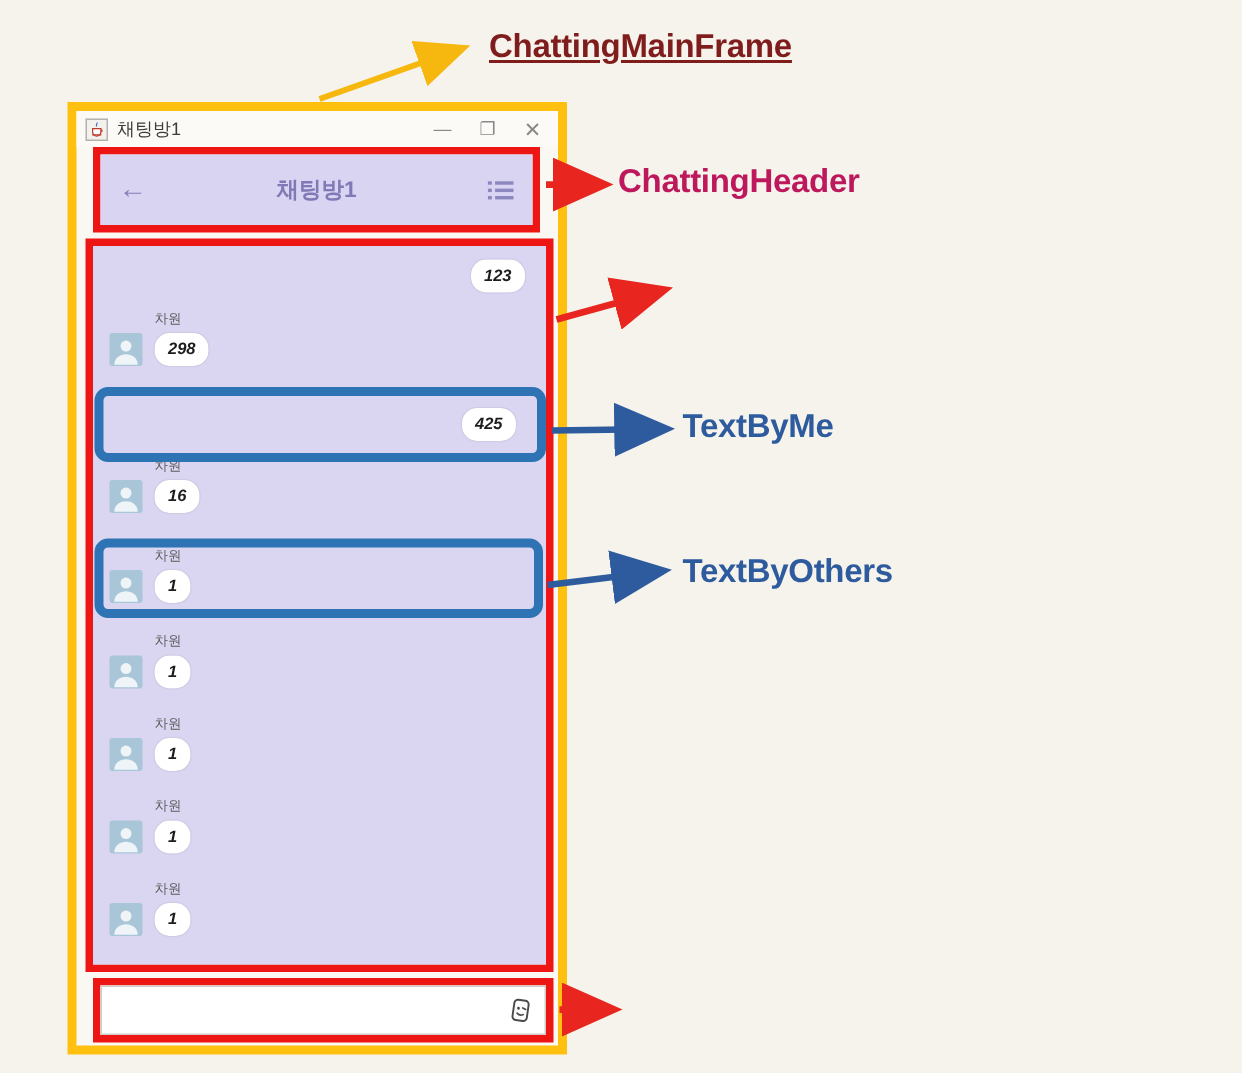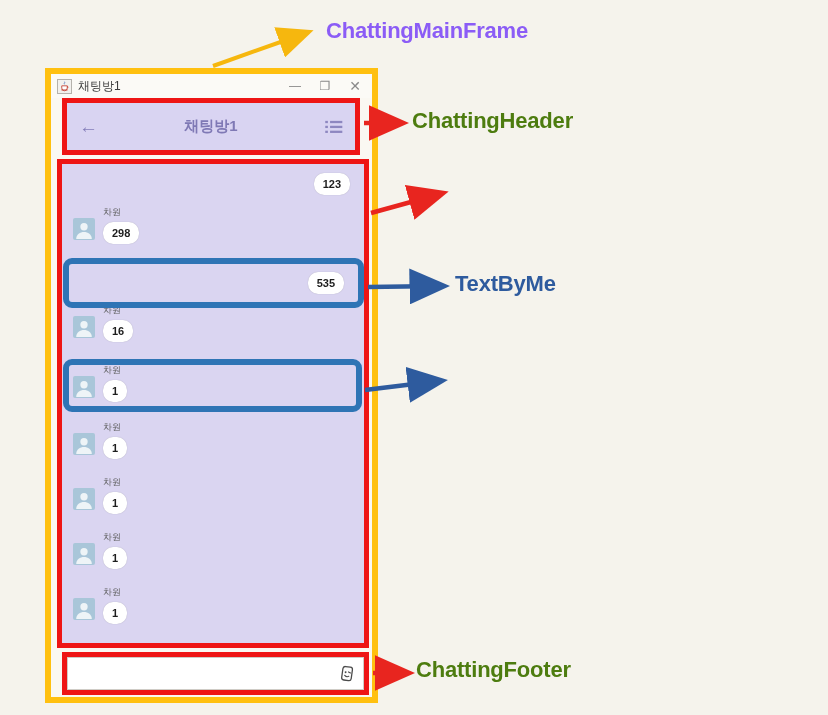--- a/index.html
+++ b/index.html
@@ -10,22 +10,22 @@
     overflow:hidden;
   }
   .stage{position:relative;width:828px;height:715px;}
 
   
   .callout{
     position:absolute;
     font-size:22px;font-weight:600;letter-spacing:-0.2px;
     white-space:nowrap;
   }
-  .callout.gold{color:#8b5cf6;}
-  .callout.red{color:#4d7c0f;}
+  .callout.gold{color:#7f1d1d;text-decoration:underline;}
+  .callout.red{color:#be185d;}
   .callout.blue{color:#2e5b9e;}
 
   
   .win-frame{
     position:absolute;left:45px;top:68px;width:333px;height:635px;
     border:6px solid #ffc010;background:#faf8f2;box-sizing:border-box;
   }
   .titlebar{
     position:absolute;left:51px;top:74px;width:321px;height:24px;
     background:#fbfaf6;display:flex;align-items:center;box-sizing:border-box;
@@ -62,24 +62,24 @@
   .menu-icon{margin-left:auto;flex:0 0 auto;display:flex;}
 
   
   .chat-panel{position:absolute;inset:0;background:#dad5f1;}
 
   .bubble{
     background:#ffffff;color:#1d1d1d;
     font-size:11px;font-weight:bold;
     padding:5px 9px;border-radius:10px;
     box-shadow:0 0 1px rgba(0,0,0,.25);
-    white-space:nowrap;display:inline-block;
+    white-space:nowrap;display:inline-block;font-style:italic;
   }
   .msg-me{position:absolute;}
-  .msg-other{position:absolute;display:flex;align-items:center;}
+  .msg-other{position:absolute;display:flex;align-items:flex-end;}
   .avatar{
     width:22px;height:22px;background:#a9c6d9;border-radius:2px;
     margin-top:8px;margin-right:8px;flex:0 0 auto;
     display:flex;align-items:flex-end;justify-content:center;overflow:hidden;
   }
   .sender{font-size:9px;color:#5c5c5c;margin-bottom:3px;}
 
   
   .blue-box{
     position:absolute;border:6px solid #2e74b5;border-radius:9px;
@@ -158,21 +158,21 @@
           <path d="M3.5 23c0-5 4.2-7.6 8.5-7.6s8.5 2.6 8.5 7.6z" fill="#eef4f7"></path>
         </svg>
     </span>
     <span>
       <div class="sender">차원</div>
       <span class="bubble">298</span>
     </span>
   </div>
 
   <div class="msg-me" style="top:272px;right:484px;">
-    <span class="bubble">535</span>
+    <span class="bubble">425</span>
   </div>
 
   <div class="msg-other" style="left:73px;top:304px;">
     <span class="avatar">
       <svg width="22" height="22" viewBox="0 0 24 24">
           <circle cx="12" cy="9.5" r="4" fill="#eef4f7"></circle>
           <path d="M3.5 23c0-5 4.2-7.6 8.5-7.6s8.5 2.6 8.5 7.6z" fill="#eef4f7"></path>
         </svg>
     </span>
     <span>
@@ -261,21 +261,21 @@
             <path d="M7.4 14.2q2.6 2.2 5.2 0.4" stroke="#4a4a4a" stroke-width="1.4" fill="none" stroke-linecap="round"></path>
           </g>
         </svg>
       </span>
     </div>
   </div>
 
   <div class="callout gold" style="left:326px;top:18px;">ChattingMainFrame</div>
   <div class="callout red" style="left:412px;top:108px;">ChattingHeader</div>
   <div class="callout blue" style="left:455px;top:271px;text-align:center;">TextByMe</div>
-  <div class="callout red" style="left:416px;top:657px;">ChattingFooter</div>
+  <div class="callout blue" style="left:455px;top:368px;">TextByOthers</div>
 
   <svg class="arrows" width="828" height="715">
     <defs>
       <marker id="ah-gold" markerWidth="9" markerHeight="8" refX="7" refY="4" orient="auto">
         <polygon points="0,0 9,4 0,8" fill="#f6b70e"></polygon>
       </marker>
       <marker id="ah-red" markerWidth="9" markerHeight="8" refX="7" refY="4" orient="auto">
         <polygon points="0,0 9,4 0,8" fill="#e8251f"></polygon>
       </marker>
       <marker id="ah-blue" markerWidth="9" markerHeight="8" refX="7" refY="4" orient="auto">

